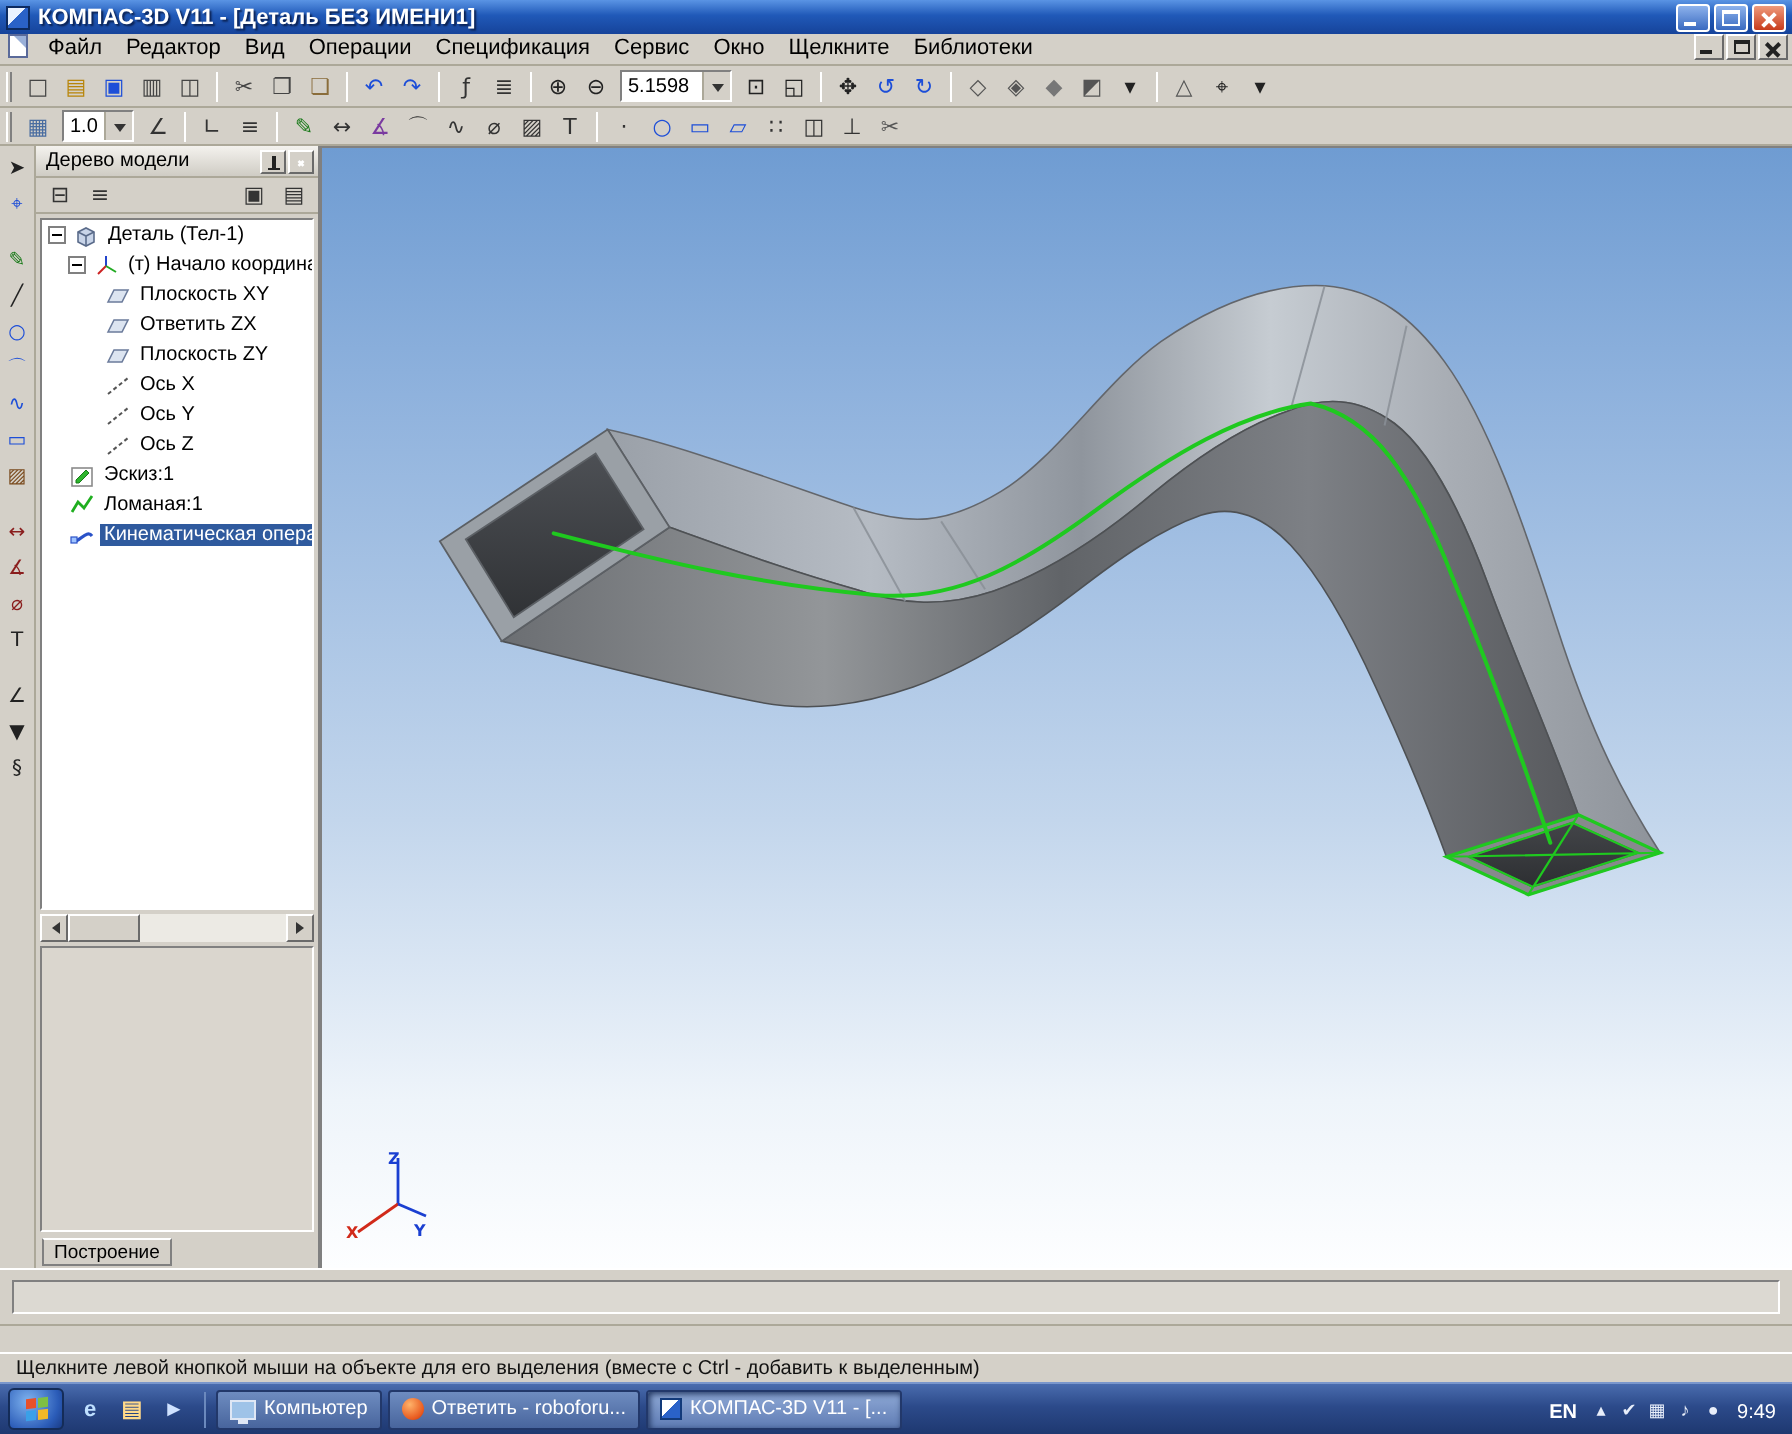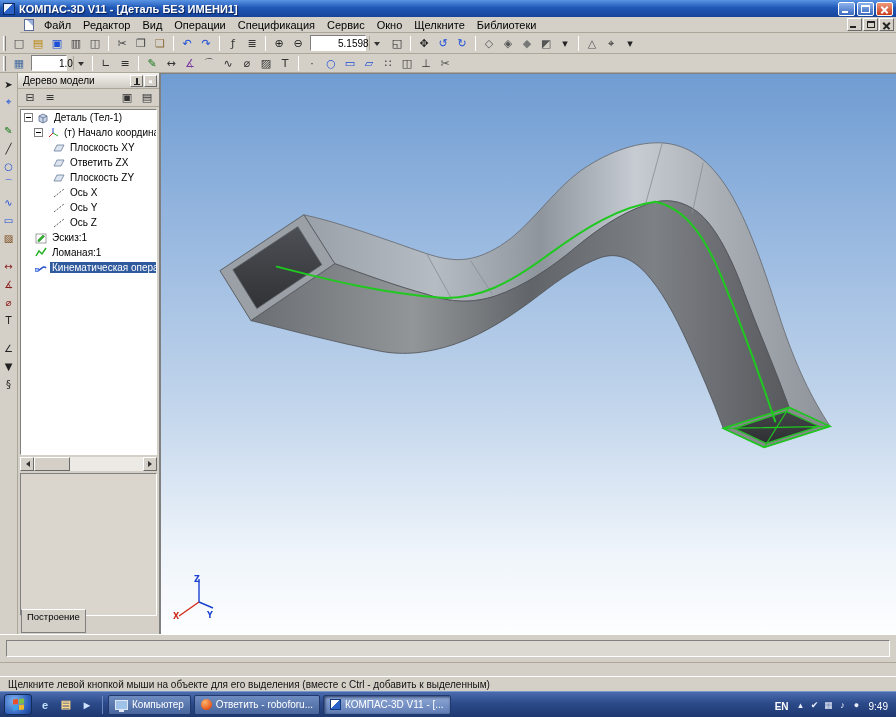--- a/index.html
+++ b/index.html
@@ -18,21 +18,21 @@
     background:linear-gradient(#8db2ec,#3a6ac0); }
   .wb.close { background:linear-gradient(#ef9a7c,#c83c1c); }
   .wb .bar-min { position:absolute; left:3px; right:6px; bottom:2px; height:2px; background:#fff; }
   .wb .box-max { position:absolute; left:3px; top:2px; width:9px; height:8px; border:1px solid #fff; border-top-width:2px; }
   .cross { position:absolute; inset:0; }
   .cross::before,.cross::after { content:""; position:absolute; left:3px; right:3px; top:50%; height:2px; background:#fff; }
   .cross::before { transform:rotate(45deg); } .cross::after { transform:rotate(-45deg); }
 
   
   .menubar { position:absolute; left:0; top:17px; right:0; height:16px; background:#d4d0c8;
-    border-bottom:1px solid #aca899; display:flex; align-items:center; padding-left:2px;margin-left:20px; }
+    border-bottom:1px solid #aca899; display:flex; padding-left:2px; }
   .docicon { width:10px; height:12px; background:#fff; border:1px solid #5a6a9a; margin:0 4px 0 2px; position:relative; flex:none;}
   .docicon::after { content:""; position:absolute; right:0; top:0; border:3px solid #9ab0d8; border-left-color:transparent; border-bottom-color:transparent; }
   .mitem { padding:1px 6px; color:#000; }
   .mdibtns { margin-left:auto; display:flex; gap:1px; margin-right:2px; }
   .mwb { width:15px; height:13px; background:#d4d0c8; border:1px solid; border-color:#fff #6a6a6a #6a6a6a #fff; position:relative; }
   .mwb .bar-min { position:absolute; left:2px; right:5px; bottom:2px; height:2px; background:#222; }
   .mwb .box-max { position:absolute; left:3px; top:2px; width:8px; height:7px; border:1px solid #222; border-top-width:2px; }
   .mwb .cross::before,.mwb .cross::after { background:#222; height:1.5px; left:2px; right:2px; }
 
   
@@ -40,21 +40,21 @@
     display:flex; align-items:center; padding-left:2px; gap:1px; }
   .tbar1 { top:33px; height:21px; } .tbar2 { top:54px; height:19px; }
   .tbtn { width:18px; height:17px; background:none; border:1px solid transparent; border-radius:1px;
     display:flex; align-items:center; justify-content:center; font-family:"DejaVu Sans",sans-serif; font-size:11px; color:#333; flex:none; }
   .tbtn span { pointer-events:none; }
   .tsep { width:1px; height:15px; background:#808080; border-right:1px solid #fff; margin:0 3px; flex:none; }
   .tgrip { width:3px; height:15px; border-left:1px solid #fff; border-right:1px solid #808080; margin:0 3px 0 1px; flex:none; }
   .tgap { height:8px; flex:none; }
   .combo { height:16px; background:#fff; border:1px solid; border-color:#808080 #fff #fff #808080;
     display:flex; align-items:center; justify-content:space-between; padding-left:3px; font-size:10px; color:#000; flex:none; margin:0 2px; }
-  .combo-v { white-space:nowrap;margin-left:24px; }
+  .combo-v { white-space:nowrap; }
   .combo-a { width:14px; height:100%; background:#d4d0c8; border-left:1px solid #aca899; position:relative; flex:none; }
   .combo-a::after { content:""; position:absolute; left:4px; top:6px; border:3px solid transparent; border-top:4px solid #333; }
 
   
   .rail { position:absolute; left:0; top:73px; width:18px; bottom:83px; background:#d4d0c8;
     border-right:1px solid #aca899; display:flex; flex-direction:column; align-items:center; padding-top:3px; gap:2px; }
   .rbtn { width:16px; height:16px; background:none; border:1px solid transparent; display:flex; align-items:center; justify-content:center;
     font-family:"DejaVu Sans",sans-serif; font-size:10px; color:#333; flex:none; }
 
   
@@ -77,21 +77,21 @@
   .tlabel { padding:0 2px; }
   .tlabel.sel { background:#2f5a9e; color:#fff; }
   .hscroll { position:absolute; left:2px; right:2px; top:384px; height:14px; background:#eceae4; display:flex; align-items:stretch; }
   .sbtn { width:14px; background:#d4d0c8; border:1px solid; border-color:#fff #6a6a6a #6a6a6a #fff; display:flex; align-items:center; justify-content:center; flex:none; }
   .tri-l { width:0; height:0; border:3px solid transparent; border-right:4px solid #333; margin-right:2px; }
   .tri-r { width:0; height:0; border:3px solid transparent; border-left:4px solid #333; margin-left:2px; }
   .sthumb { width:36px; background:#d4d0c8; border:1px solid; border-color:#fff #6a6a6a #6a6a6a #fff; flex:none; }
   .strack { flex:1; }
   .tp-empty { position:absolute; left:2px; right:2px; top:400px; bottom:18px; background:#dad6ce;
     border:1px solid; border-color:#808080 #fff #fff #808080; }
-  .build-tab { position:absolute; left:3px; bottom:1px; height:24px; padding:0 5px; background:#d4d0c8;
+  .build-tab { position:absolute; left:3px; bottom:1px; height:14px; padding:0 5px; background:#d4d0c8;
     border:1px solid #808080; border-top-color:#fff; font-size:9.5px; line-height:13px; color:#000; }
 
   
   .viewport { position:absolute; left:160px; top:73px; width:736px; bottom:83px;
     border-left:1px solid #808080; border-top:1px solid #808080;
     background:linear-gradient(180deg,#6f9cd2 0%, #8fb2dd 22%, #c3d6ec 60%, #eef4fa 85%, #fdfeff 100%); }
   .viewport svg.model { position:absolute; inset:0; width:100%; height:100%; }
   .triad { position:absolute; left:8px; bottom:14px; width:46px; height:48px; }
 
   

